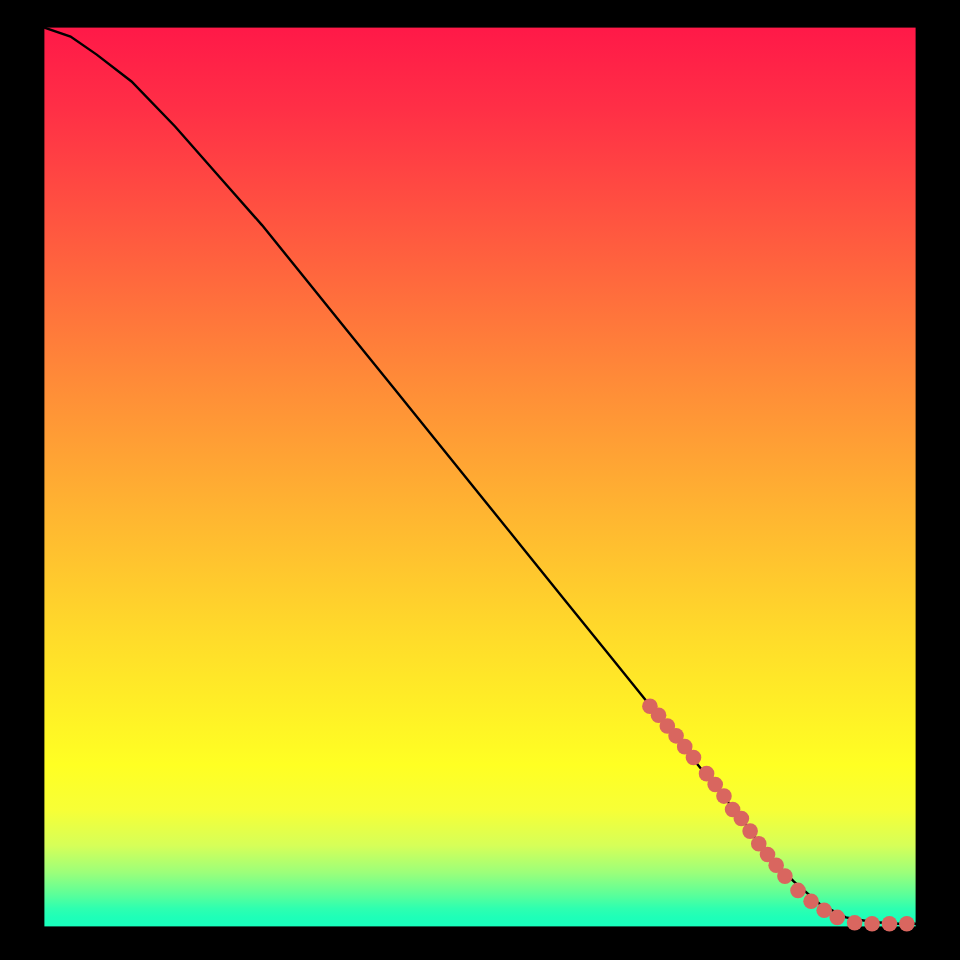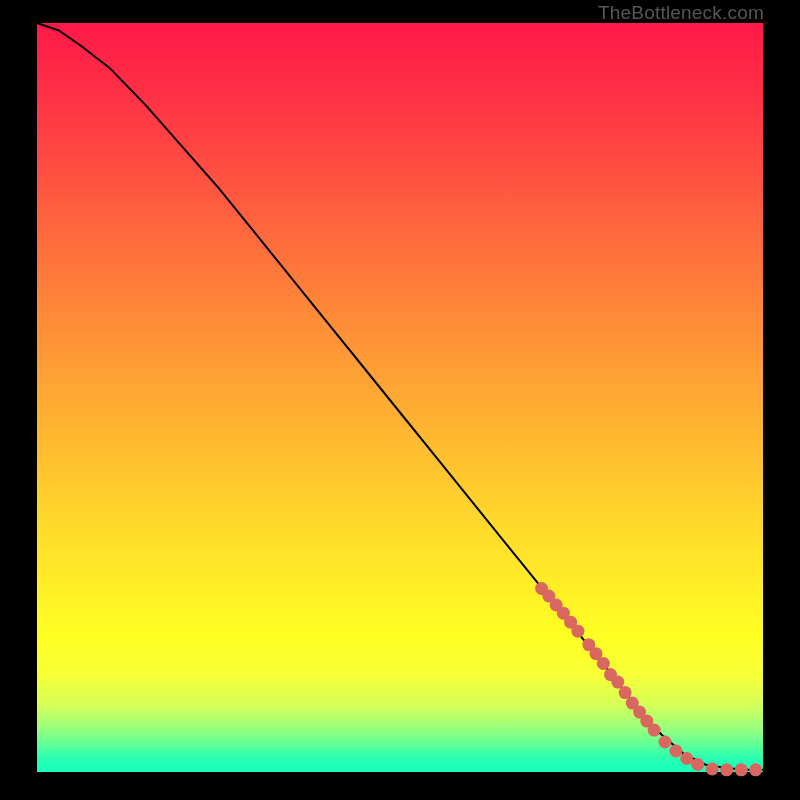--- a/index.html
+++ b/index.html
@@ -98,14 +98,13 @@
         <circle cx="638.9" cy="728.0" r="6.5" class="mk"></circle>
         <circle cx="649.8" cy="735.5" r="6.5" class="mk"></circle>
         <circle cx="660.7" cy="741.5" r="6.5" class="mk"></circle>
         <circle cx="675.2" cy="746.0" r="6.5" class="mk"></circle>
         <circle cx="689.7" cy="746.8" r="6.5" class="mk"></circle>
         <circle cx="704.2" cy="746.8" r="6.5" class="mk"></circle>
         <circle cx="718.7" cy="746.8" r="6.5" class="mk"></circle>
       </g>
   </svg>
 
-  <div class="attrib">TheBottleneck.com</div>
 </div>
 
 </body></html>

